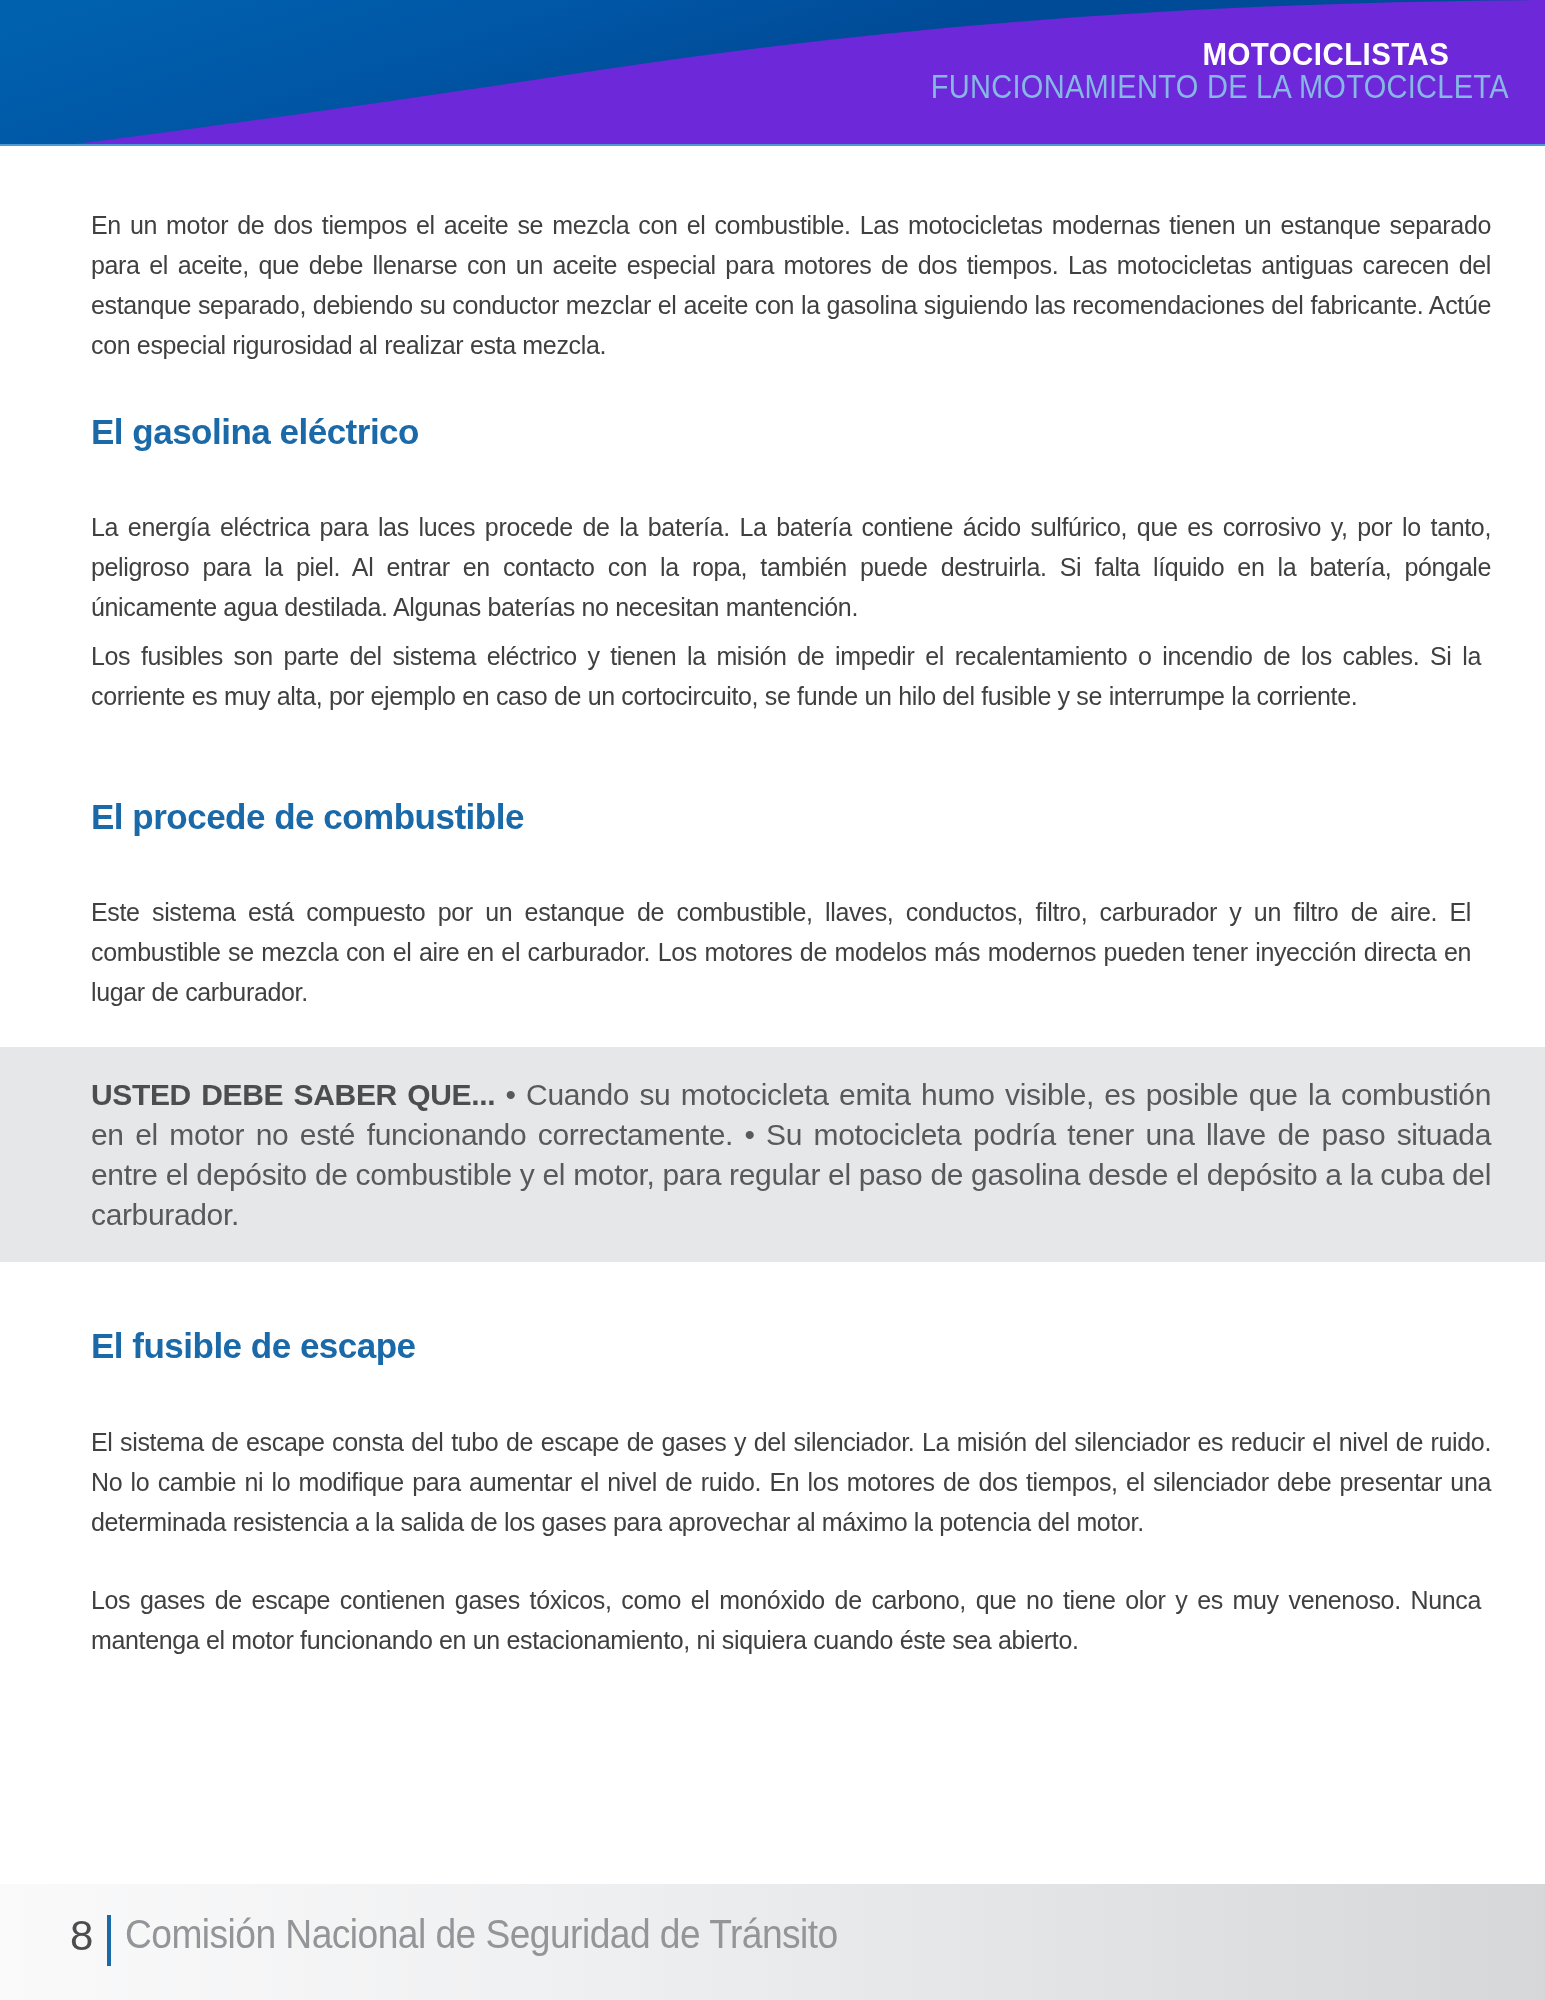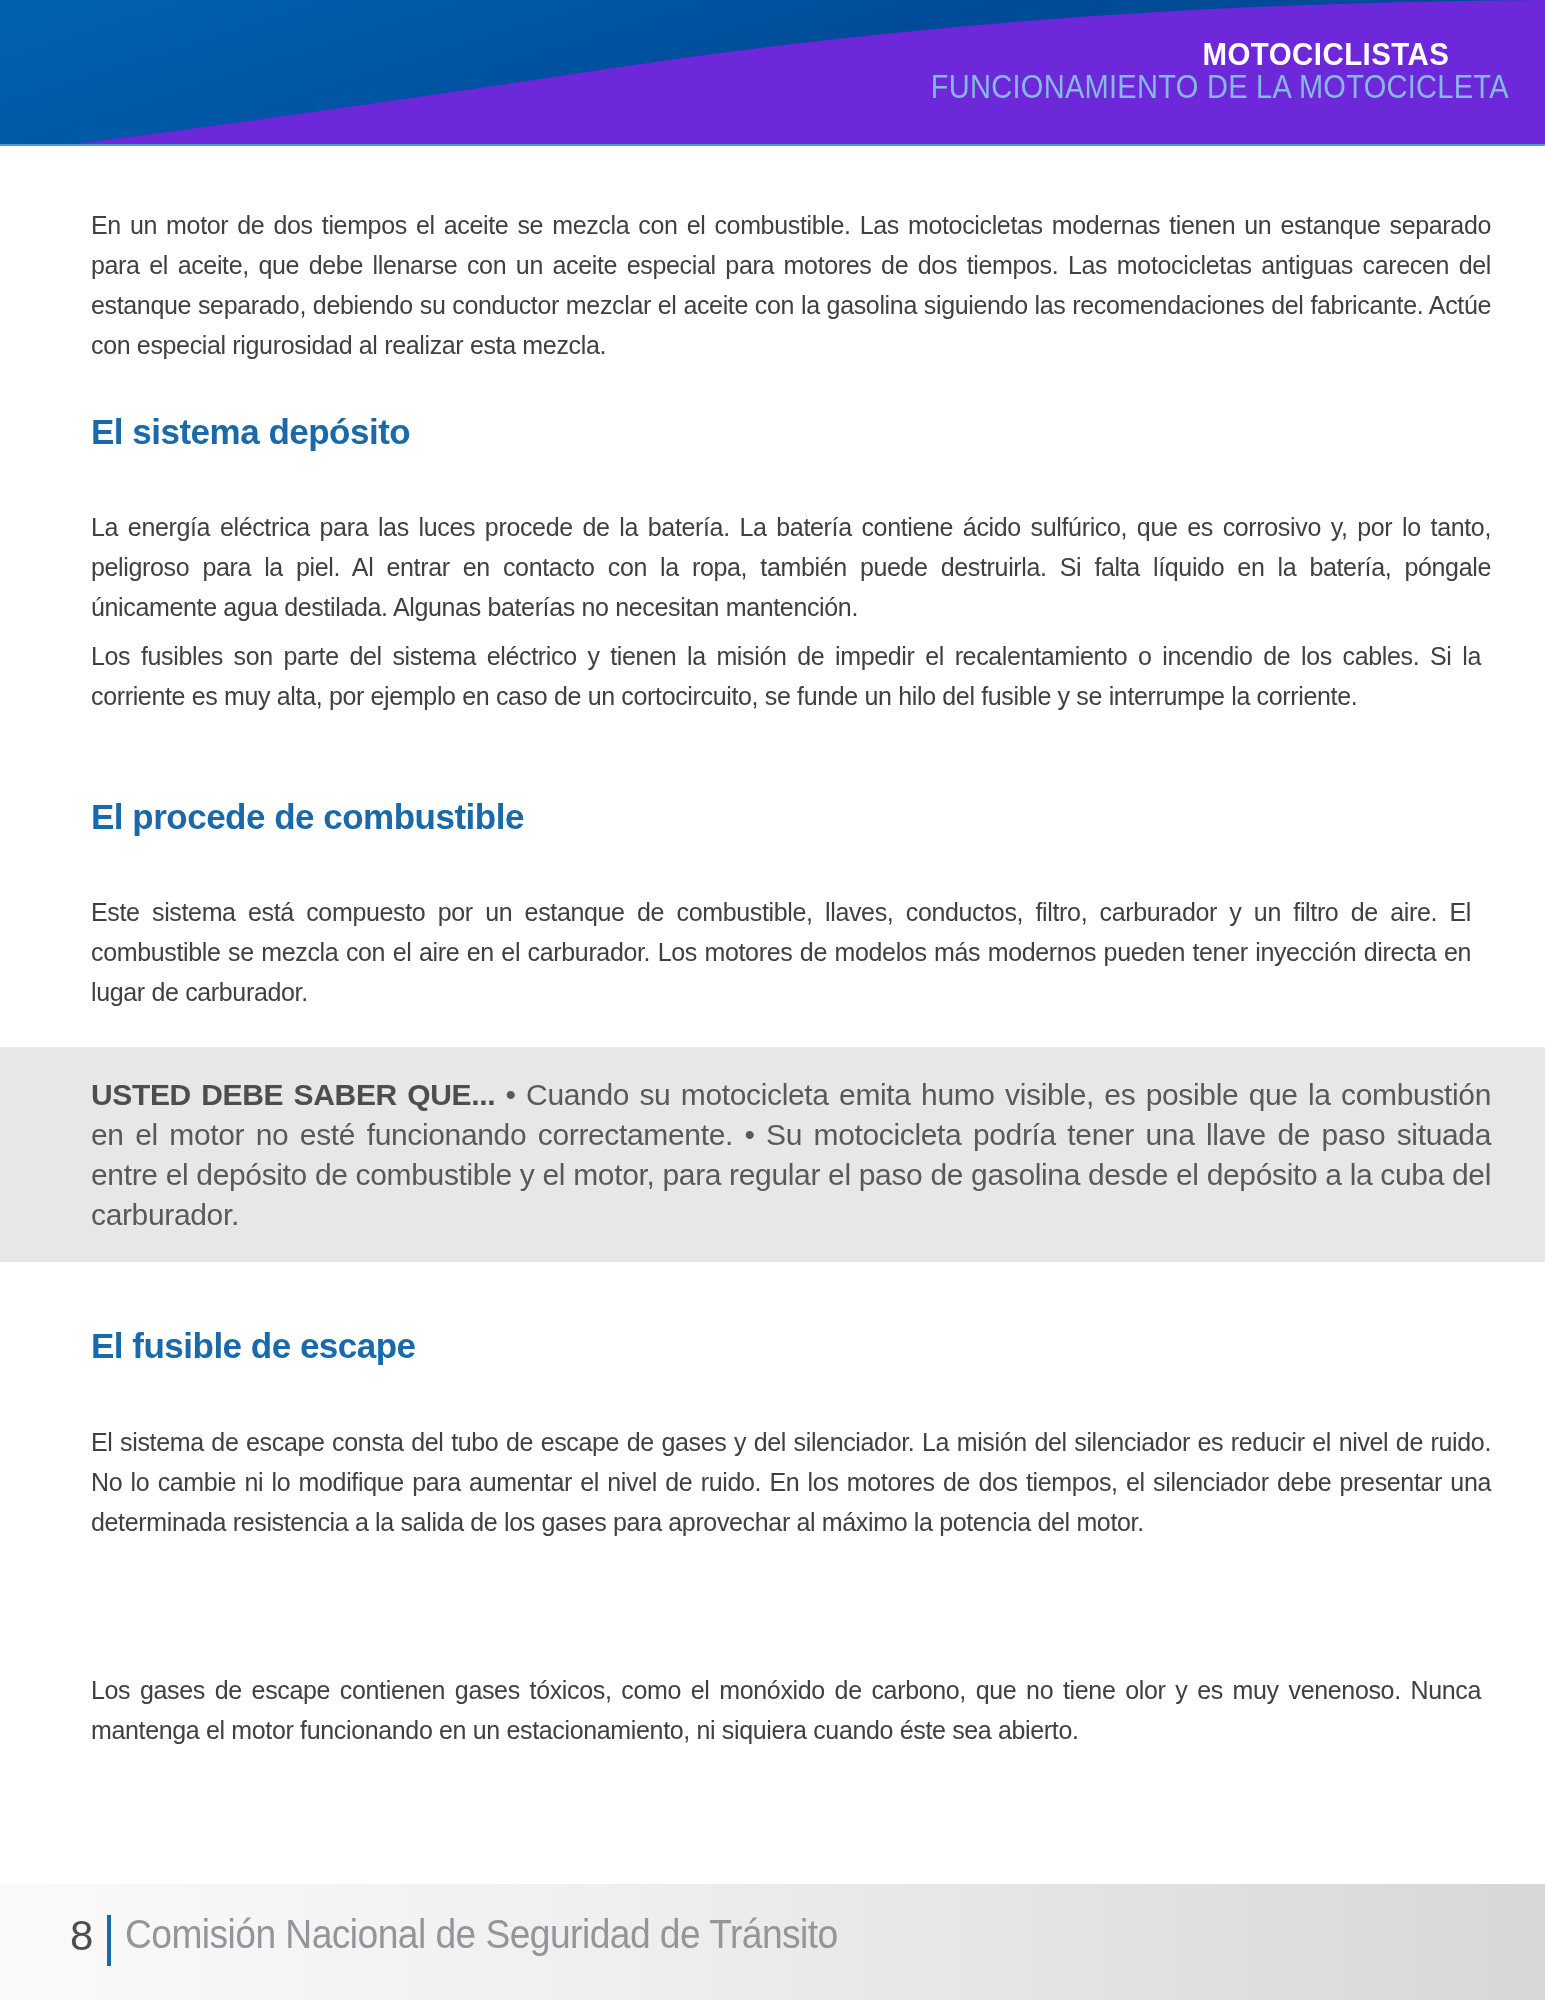--- a/index.html
+++ b/index.html
@@ -88,30 +88,30 @@
     </defs>
     <path d="M0,0 L1545,0 L1545,0 C1200,2 900,25 600,70 C350,108 150,135 60,146 L0,146 Z" fill="url(#darkGrad)"></path>
   </svg>
   <div class="header-rule"></div>
   <div class="header-title">MOTOCICLISTAS</div>
   <div class="header-subtitle">FUNCIONAMIENTO DE LA MOTOCICLETA</div>
 </div>
 
 <p class="para" style="top: 205px;">En un motor de dos tiempos el aceite se mezcla con el combustible. Las motocicletas modernas tienen un estanque separado para el aceite, que debe llenarse con un aceite especial para motores de dos tiempos. Las motocicletas antiguas carecen del estanque separado, debiendo su conductor mezclar el aceite con la gasolina siguiendo las recomendaciones del fabricante. Actúe con especial rigurosidad al realizar esta mezcla.</p>
 
-<h2 class="heading" style="top: 412px;">El sistema depósito</h2>
+<h2 class="heading" style="top: 412px;">El gasolina eléctrico</h2>
 <p class="para" style="top: 507px;">La energía eléctrica para las luces procede de la batería. La batería contiene ácido sulfúrico, que es corrosivo y, por lo tanto, peligroso para la piel. Al entrar en contacto con la ropa, también puede destruirla. Si falta líquido en la batería, póngale únicamente agua destilada. Algunas baterías no necesitan mantención.</p>
 <p class="para" style="top: 636px; width: 1390px;">Los fusibles son parte del sistema eléctrico y tienen la misión de impedir el recalentamiento o incendio de los cables. Si la corriente es muy alta, por ejemplo en caso de un cortocircuito, se funde un hilo del fusible y se interrumpe la corriente.</p>
 
 <h2 class="heading" style="top: 797px;">El procede de combustible</h2>
 <p class="para" style="top: 892px; width: 1380px;">Este sistema está compuesto por un estanque de combustible, llaves, conductos, filtro, carburador y un filtro de aire. El combustible se mezcla con el aire en el carburador. Los motores de modelos más modernos pueden tener inyección directa en lugar de carburador.</p>
 
 <div class="callout"></div>
 <p class="callout-text"><span class="lead">USTED DEBE SABER QUE...</span><span> • Cuando su motocicleta emita humo visible, es posible que la combustión en el motor no esté funcionando correctamente. • Su motocicleta podría tener una llave de paso situada entre el depósito de combustible y el motor, para regular el paso de gasolina desde el depósito a la cuba del carburador.</span></p>
 
 <h2 class="heading" style="top: 1326px;">El fusible de escape</h2>
 <p class="para" style="top: 1422px;">El sistema de escape consta del tubo de escape de gases y del silenciador. La misión del silenciador es reducir el nivel de ruido. No lo cambie ni lo modifique para aumentar el nivel de ruido. En los motores de dos tiempos, el silenciador debe presentar una determinada resistencia a la salida de los gases para aprovechar al máximo la potencia del motor.</p>
-<p class="para" style="top: 1670px; width: 1390px;">Los gases de escape contienen gases tóxicos, como el monóxido de carbono, que no tiene olor y es muy venenoso. Nunca mantenga el motor funcionando en un estacionamiento, ni siquiera cuando éste sea abierto.</p>
+<p class="para" style="top: 1580px; width: 1390px;">Los gases de escape contienen gases tóxicos, como el monóxido de carbono, que no tiene olor y es muy venenoso. Nunca mantenga el motor funcionando en un estacionamiento, ni siquiera cuando éste sea abierto.</p>
 
 <div class="footer"></div>
 <div class="page-number">8</div>
 <div class="page-divider"></div>
 <div class="footer-org">Comisión Nacional de Seguridad de Tránsito</div>
 
 </body></html>

